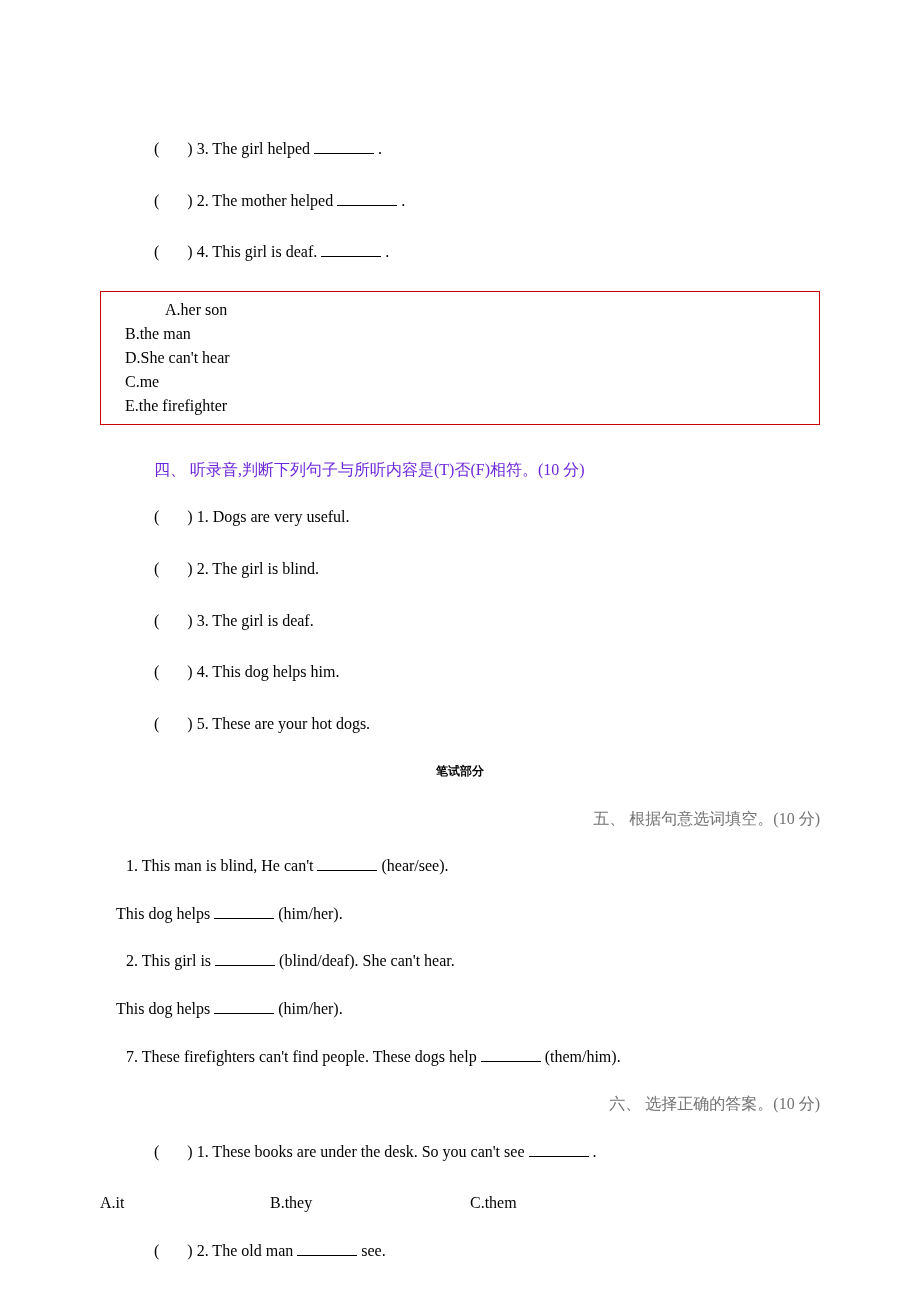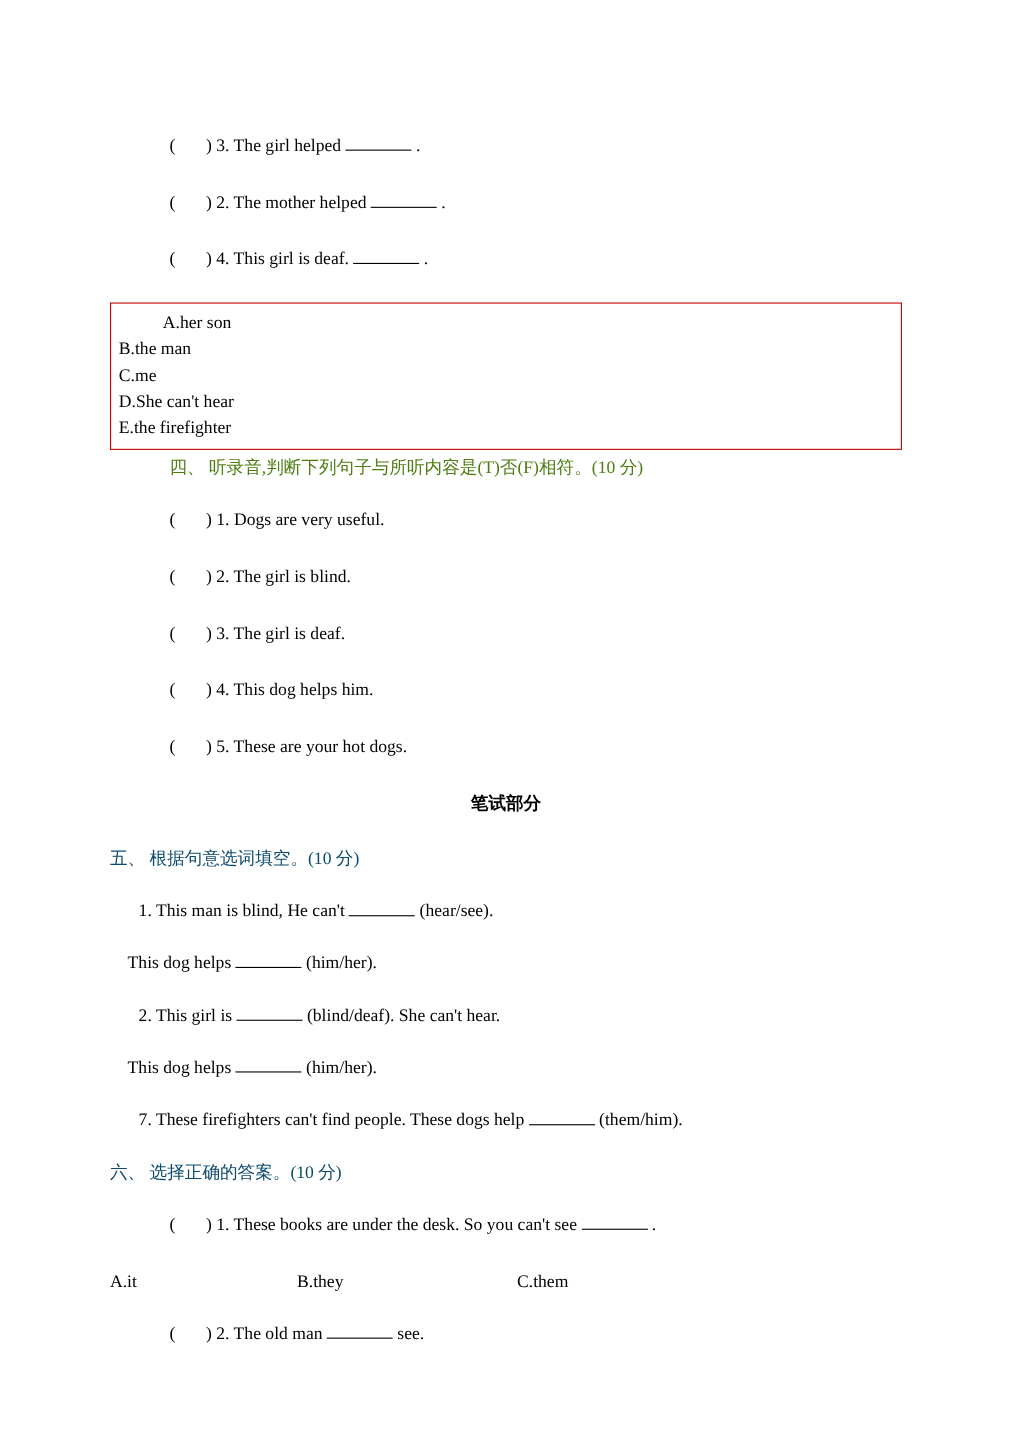--- a/index.html
+++ b/index.html
@@ -12,60 +12,62 @@
       font-size: 16px;
       line-height: 1.6;
       color: #000;
       background: #fff;
       width: 920px;
       padding: 120px 100px 40px 100px;
     }
     .question-item {
       margin-bottom: 26px;
       margin-left: 54px;
+      margin-top: 16px;
     }
     .paren {
       display: inline;
     }
     .blank {
       display: inline-block;
       border-bottom: 1px solid #000;
       min-width: 60px;
       height: 16px;
       vertical-align: baseline;
     }
     .options-box {
       border: 1px solid #c00;
-      padding: 6px 7px;
-      margin-bottom: 4px;
+      padding: 6px 24px;
+      margin-bottom: 32px;
       margin-left: 0;
     }
     .options-box .first-opt {
       margin-left: 40px;
     }
     .options-box div {
       line-height: 1.5;
     }
     .section-header {
-      color: #4d7c0f;
+      color: #6d28d9;
       margin-bottom: 22px;
       margin-left: 54px;
       font-size: 16px;
     }
     .section-header-left {
-      color: #0c4a6e;
+      color: #737373;
       margin-bottom: 22px;
       margin-left: 0;
       font-size: 16px;
+      text-align: right;
     }
     .center-title {
       text-align: center;
       font-weight: bold;
       margin: 20px 0 24px 0;
-      font-size: 16px;
+      font-size: 12px;
     }
     .fill-item {
       margin-bottom: 22px;
       margin-left: 26px;
     }
     .fill-item-left {
       margin-bottom: 22px;
       margin-left: 16px;
     }
     .choice-row {
@@ -109,22 +111,22 @@
   <span>&nbsp;&nbsp;&nbsp;&nbsp;&nbsp;</span>
   <span class="paren">)</span>
   <span>4. This girl is deaf. </span>
   <span class="blank"></span>
   <span>.</span>
 </div>
 
 <div class="options-box">
   <div class="first-opt">A.her son</div>
   <div>B.the man</div>
+  <div>D.She can't hear</div>
   <div>C.me</div>
-  <div>D.She can't hear</div>
   <div>E.the firefighter</div>
 </div>
 
 <div class="section-header">四、 听录音,判断下列句子与所听内容是(T)否(F)相符。(10 分)</div>
 
 <div class="question-item">
   <span class="paren">(</span>
   <span>&nbsp;&nbsp;&nbsp;&nbsp;&nbsp;</span>
   <span class="paren">)</span>
   <span>1. Dogs are very useful.</span>

